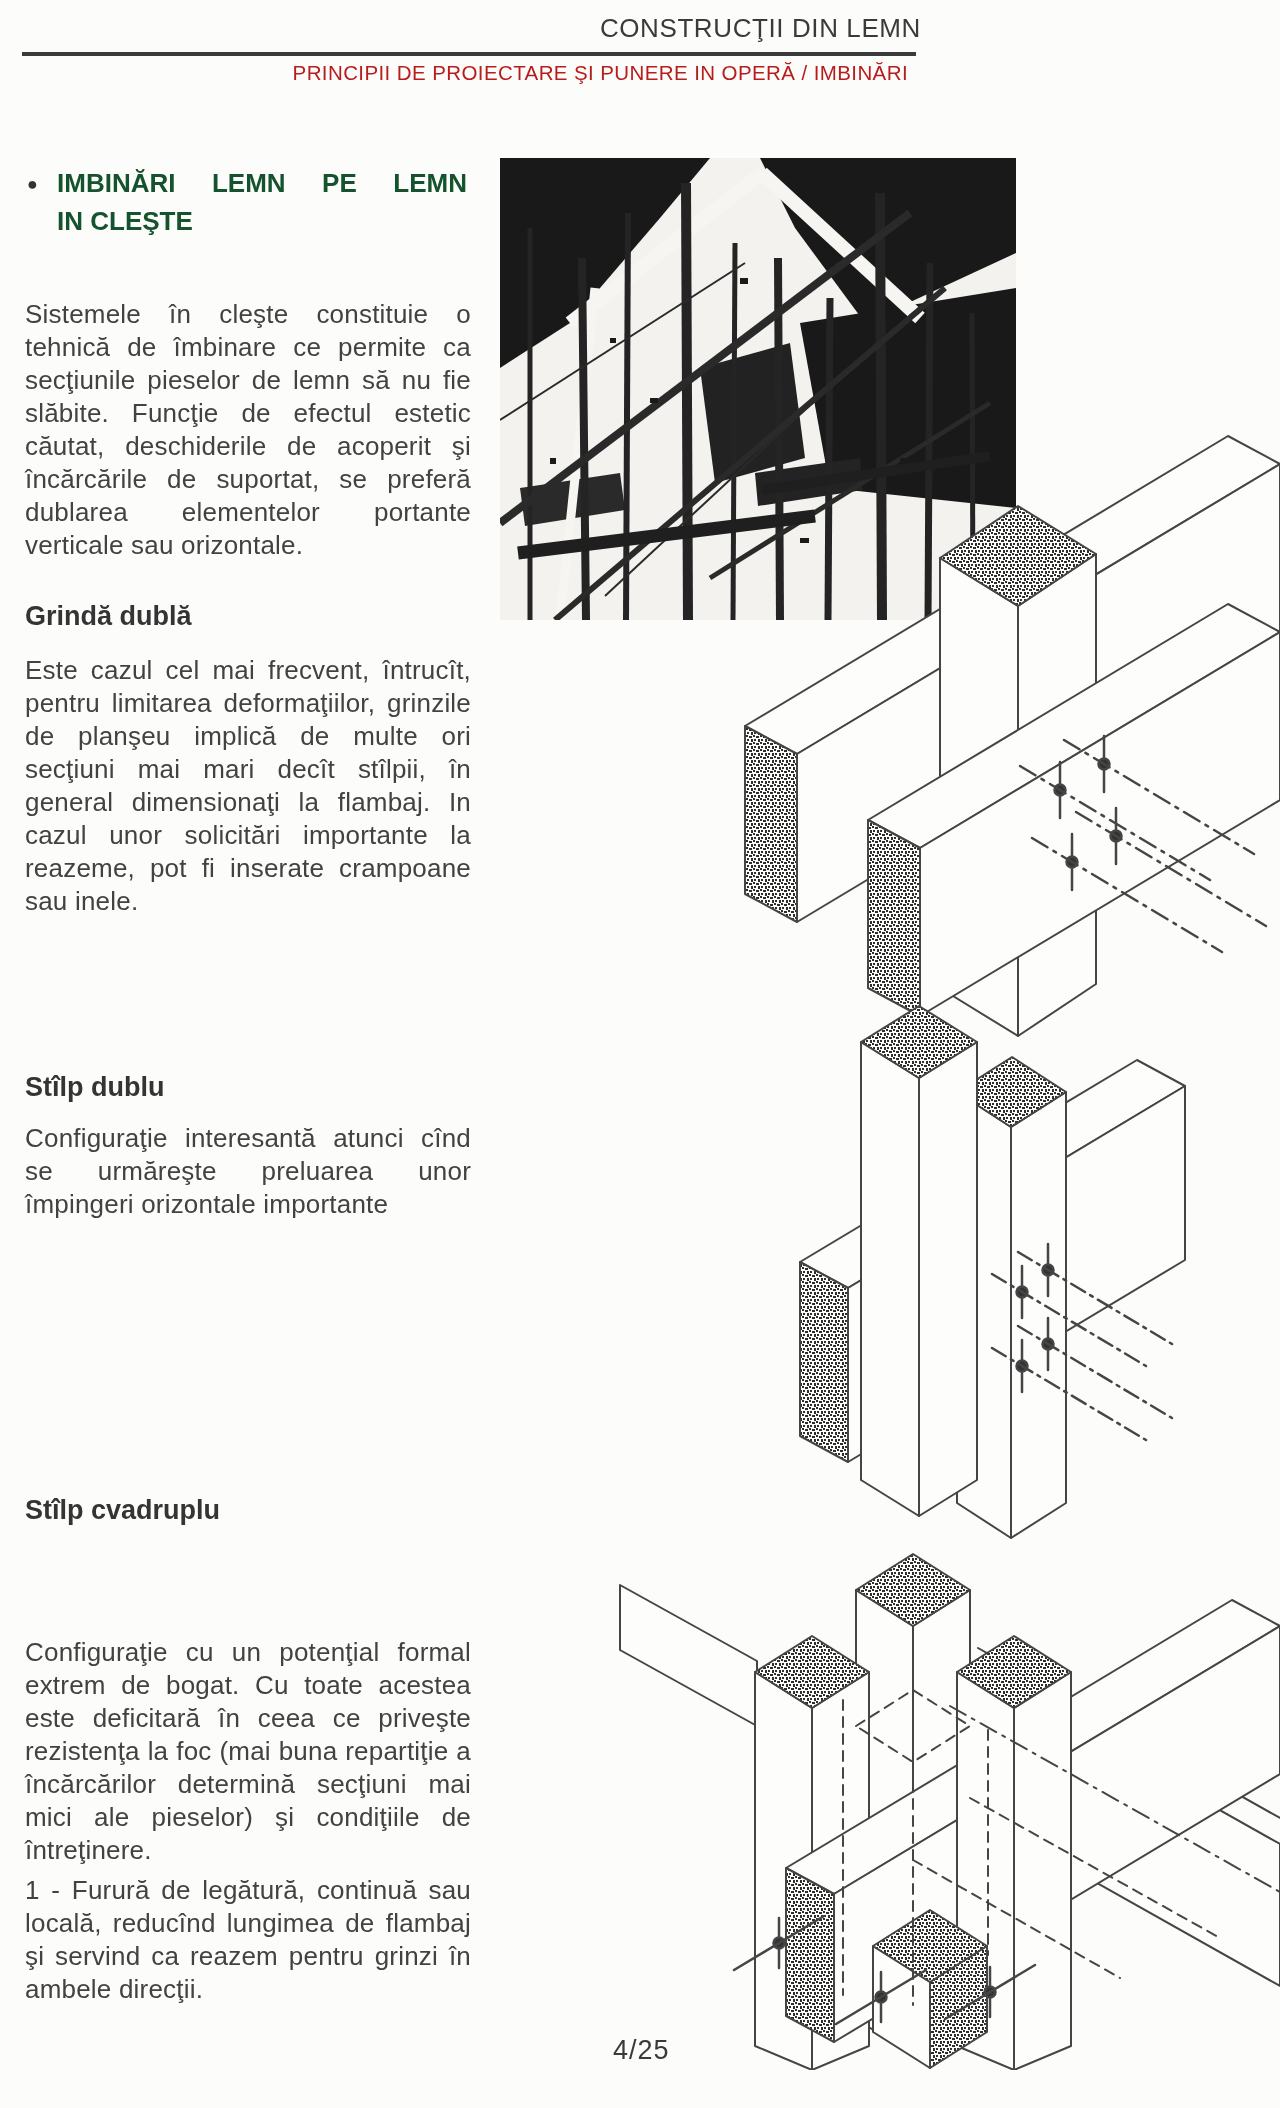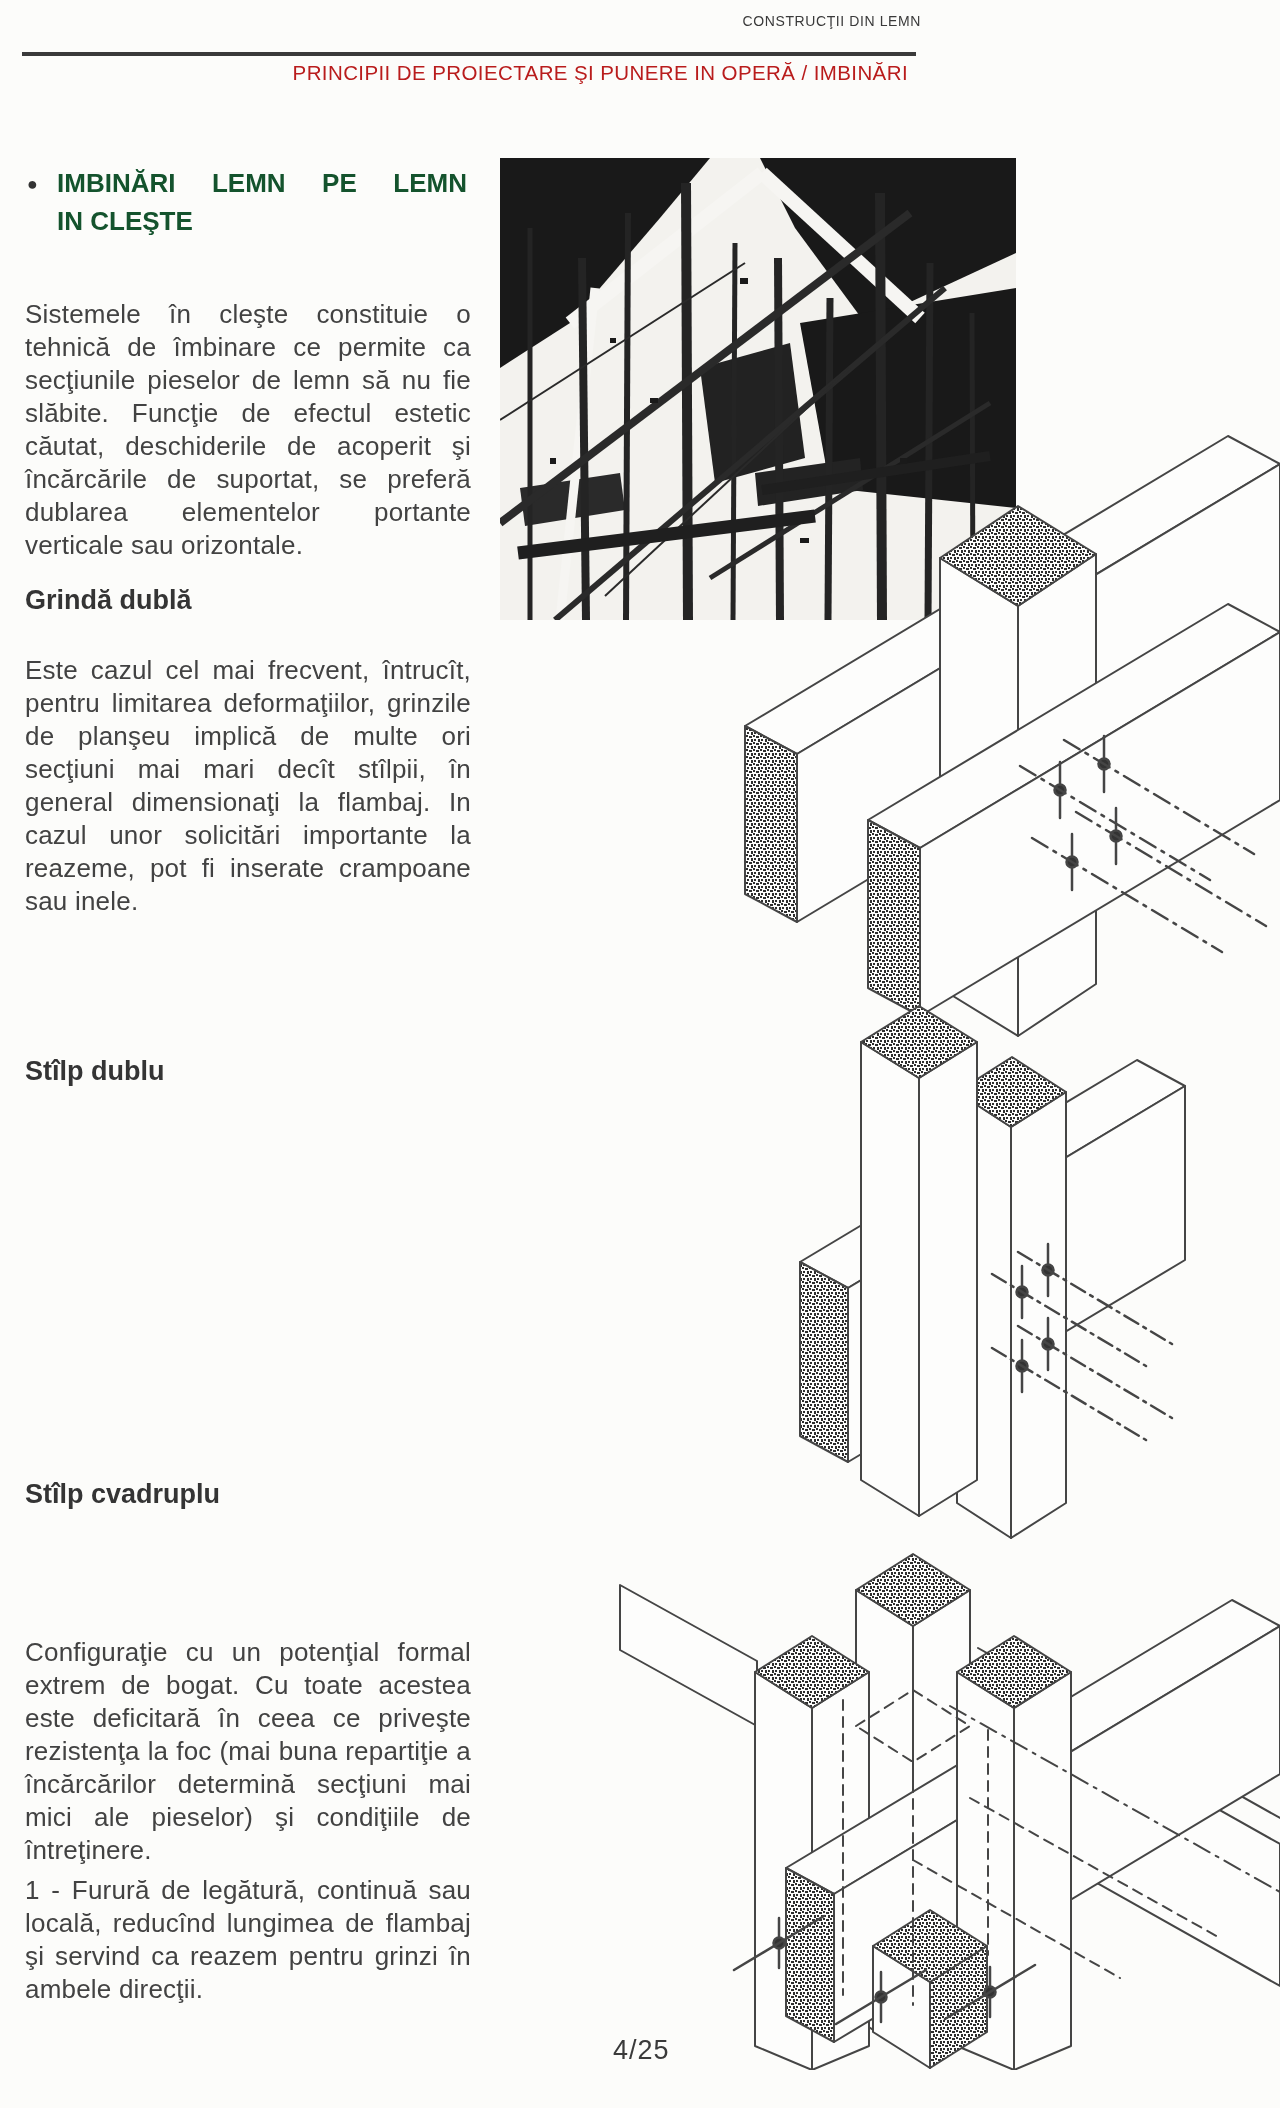--- a/index.html
+++ b/index.html
@@ -3,31 +3,31 @@
 <meta charset="utf-8">
 <style>
   html,body{margin:0;padding:0;background:#e9e9e7;}
   .page{
     position:relative;width:1280px;height:2108px;margin:0 auto;
     background:#fcfcfa;overflow:hidden;
     font-family:"Liberation Sans", sans-serif;color:#3d3d3d;
   }
   .abs{position:absolute;}
   
-  .hdr-title{top:13px;right:359px;font-size:14px;letter-spacing:.6px;color:#3a3a3a;}
+  .hdr-title{top:13px;right:359px;font-size:26px;letter-spacing:.6px;color:#3a3a3a;}
   .hdr-rule{top:52px;left:22px;width:894px;height:3.5px;background:#3a3a3a;}
   .hdr-sub{top:61px;right:372px;font-size:20.5px;letter-spacing:.4px;color:#b91c1c;}
   
   .bullet{left:27px;top:174px;font-size:18px;color:#333;}
   .h1{left:57px;top:168px;width:410px;font-weight:700;font-size:26px;color:#14532d;}
   .h1 .line1{display:flex;justify-content:space-between;}
   .h1 .line2{margin-top:7px;}
   .para{left:25px;width:446px;font-size:26px;line-height:33px;text-align:justify;color:#424242;letter-spacing:.2px;}
   .p1{top:272px;}
-  .sub-h{left:25px;font-weight:700;font-size:27px;color:#343434;}
+  .sub-h{left:25px;font-weight:700;font-size:27px;color:#343434;margin-top:16px;}
   .h-grinda{top:585px;}
   .p2{top:628px;}
   .h-dublu{top:1056px;}
   .p3{top:1096px;}
   .h-cvadruplu{top:1479px;}
   .p4{top:1610px;}
   .p5{top:1848px;}
   .pageno{left:613px;top:2035px;font-size:27px;color:#3a3a3a;letter-spacing:1px;}
   
   .photo{left:500px;top:158px;}
@@ -53,20 +53,21 @@
     </div>
     <div class="line2">IN CLEŞTE</div>
   </div>
 
   <p class="abs para p1">Sistemele în cleşte constituie o tehnică de îmbinare ce permite ca secţiunile pieselor de lemn să nu fie slăbite. Funcţie de efectul estetic căutat, deschiderile de acoperit şi încărcările de suportat, se preferă dublarea elementelor portante verticale sau orizontale.</p>
 
   <div class="abs sub-h h-grinda">Grindă dublă</div>
   <p class="abs para p2">Este cazul cel mai frecvent, întrucît, pentru limitarea deformaţiilor, grinzile de planşeu implică de multe ori secţiuni mai mari decît stîlpii, în general dimensionaţi la flambaj. In cazul unor solicitări importante la reazeme, pot fi inserate crampoane sau inele.</p>
 
   <div class="abs sub-h h-dublu">Stîlp dublu</div>
+  <p class="abs para p3">Configuraţie interesantă atunci cînd se urmăreşte preluarea unor împingeri orizontale importante</p>
 
   <div class="abs sub-h h-cvadruplu">Stîlp cvadruplu</div>
   <p class="abs para p4">Configuraţie cu un potenţial formal extrem de bogat. Cu toate acestea este deficitară în ceea ce priveşte rezistenţa la foc (mai buna repartiţie a încărcărilor determină secţiuni mai mici ale pieselor) şi condiţiile de întreţinere.</p>
   <p class="abs para p5">1 - Furură de legătură, continuă sau locală, reducînd lungimea de flambaj şi servind ca reazem pentru grinzi în ambele direcţii.</p>
 
   <div class="abs pageno">4/25</div>
 
   <svg class="abs photo" width="516" height="462" viewBox="0 0 516 462">
     <rect width="516" height="462" fill="#f3f2ee"></rect>
     <g fill="#191919">

